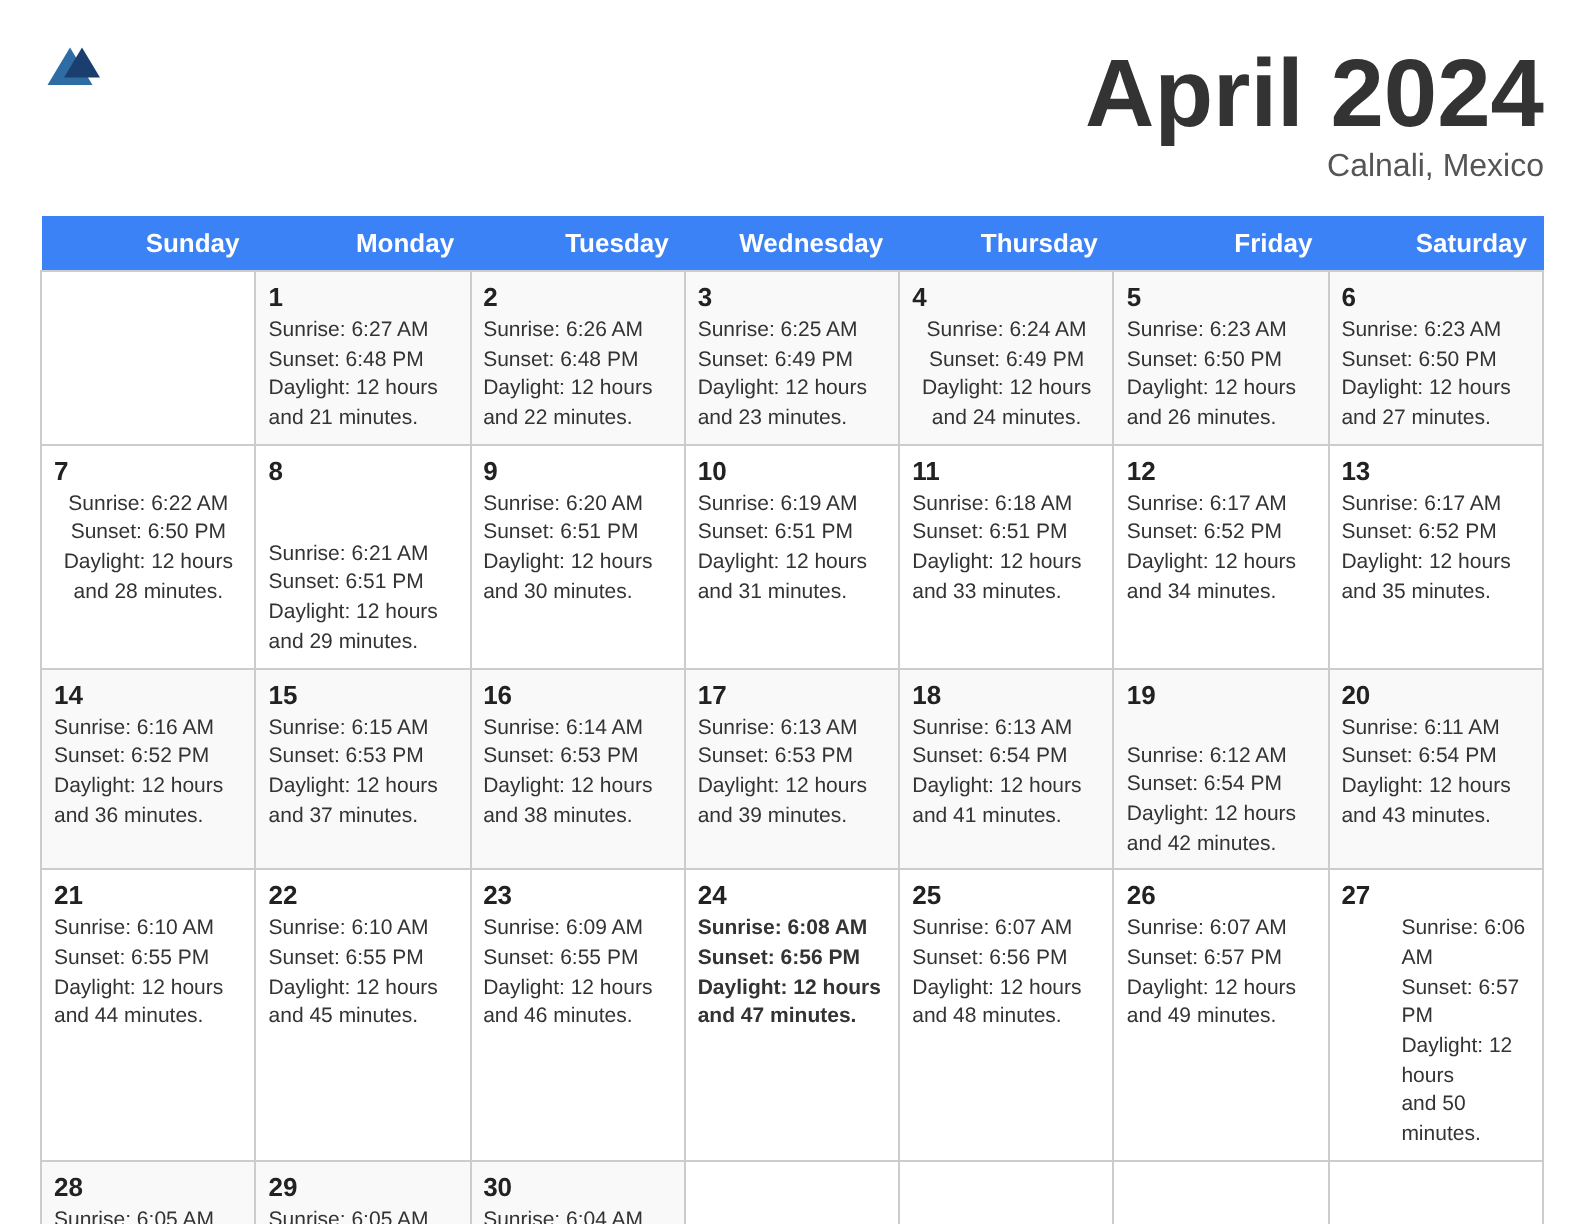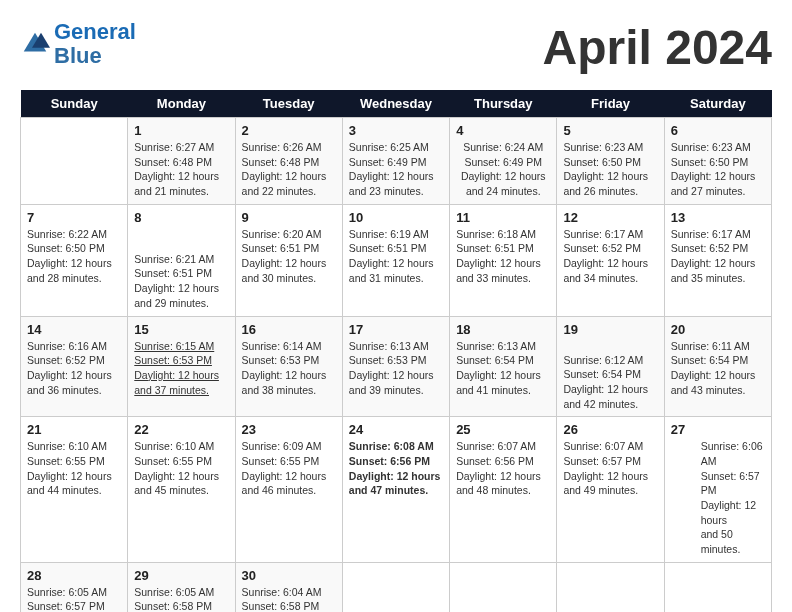--- a/index.html
+++ b/index.html
@@ -46,24 +46,24 @@
     .location {
       font-size: 16px;
       color: #555;
     }
     table {
       width: 100%;
       border-collapse: collapse;
       font-size: 11px;
     }
     thead tr th {
-      background-color: #0f172a;
+      background-color: #3b82f6;
       color: #fff;
       padding: 6px 8px;
-      text-align: center;
+      text-align: right;
       font-size: 13px;
       font-weight: bold;
     }
     tbody tr td {
       border: 1px solid #ccc;
       vertical-align: top;
       padding: 5px 6px;
       width: calc(100% / 7);
       min-height: 70px;
     }
@@ -91,27 +91,24 @@
   </style>
 </head>
 <body>
 
 <div class="header">
   <div class="logo">
     <svg class="logo-icon" viewBox="0 0 40 40" width="40" height="40">
       <polygon points="20,5 35,30 5,30" fill="#2e6da4"></polygon>
       <polygon points="28,5 40,25 16,25" fill="#1a3f6f"></polygon>
     </svg>
-    <div class="logo-text">
-      <div><span>General</span></div>
-      <div><span style="color:#2e6da4;">Blue</span></div>
-    </div>
   </div>
   <div class="title-block">
     <div class="month-title">April 2024</div>
+    <div class="location">Calnali, Mexico</div>
   </div>
 </div>
 
 <table>
   <thead>
     <tr>
     <th>Sunday</th>
         <th>Monday</th>
         <th>Tuesday</th>
         <th>Wednesday</th>
@@ -162,21 +159,21 @@
           <span class="day-num">6</span>
           <div class="day-info" style="white-space: pre-line;">Sunrise: 6:23 AM
 Sunset: 6:50 PM
 Daylight: 12 hours
 and 27 minutes.</div>
         </td>
       </tr>
       <tr>
         <td>
           <span class="day-num">7</span>
-          <div class="day-info" style="white-space: pre-line;">Sunrise: 6:22 AM
+          <div class="day-info" style="white-space: pre-line; text-align: center;">Sunrise: 6:22 AM
 Sunset: 6:50 PM
 Daylight: 12 hours
 and 28 minutes.</div>
         </td>
         <td>
           <span class="day-num">8</span>
           <div class="day-info" style="white-space: pre-line; margin-top: 27px;">Sunrise: 6:21 AM
 Sunset: 6:51 PM
 Daylight: 12 hours
 and 29 minutes.</div>
@@ -220,21 +217,21 @@
       <tr>
         <td>
           <span class="day-num">14</span>
           <div class="day-info" style="white-space: pre-line;">Sunrise: 6:16 AM
 Sunset: 6:52 PM
 Daylight: 12 hours
 and 36 minutes.</div>
         </td>
         <td>
           <span class="day-num">15</span>
-          <div class="day-info" style="white-space: pre-line; text-decoration: underline;">Sunrise: 6:15 AM
+          <div class="day-info" style="white-space: pre-line;">Sunrise: 6:15 AM
 Sunset: 6:53 PM
 Daylight: 12 hours
 and 37 minutes.</div>
         </td>
         <td>
           <span class="day-num">16</span>
           <div class="day-info" style="white-space: pre-line;">Sunrise: 6:14 AM
 Sunset: 6:53 PM
 Daylight: 12 hours
 and 38 minutes.</div>

